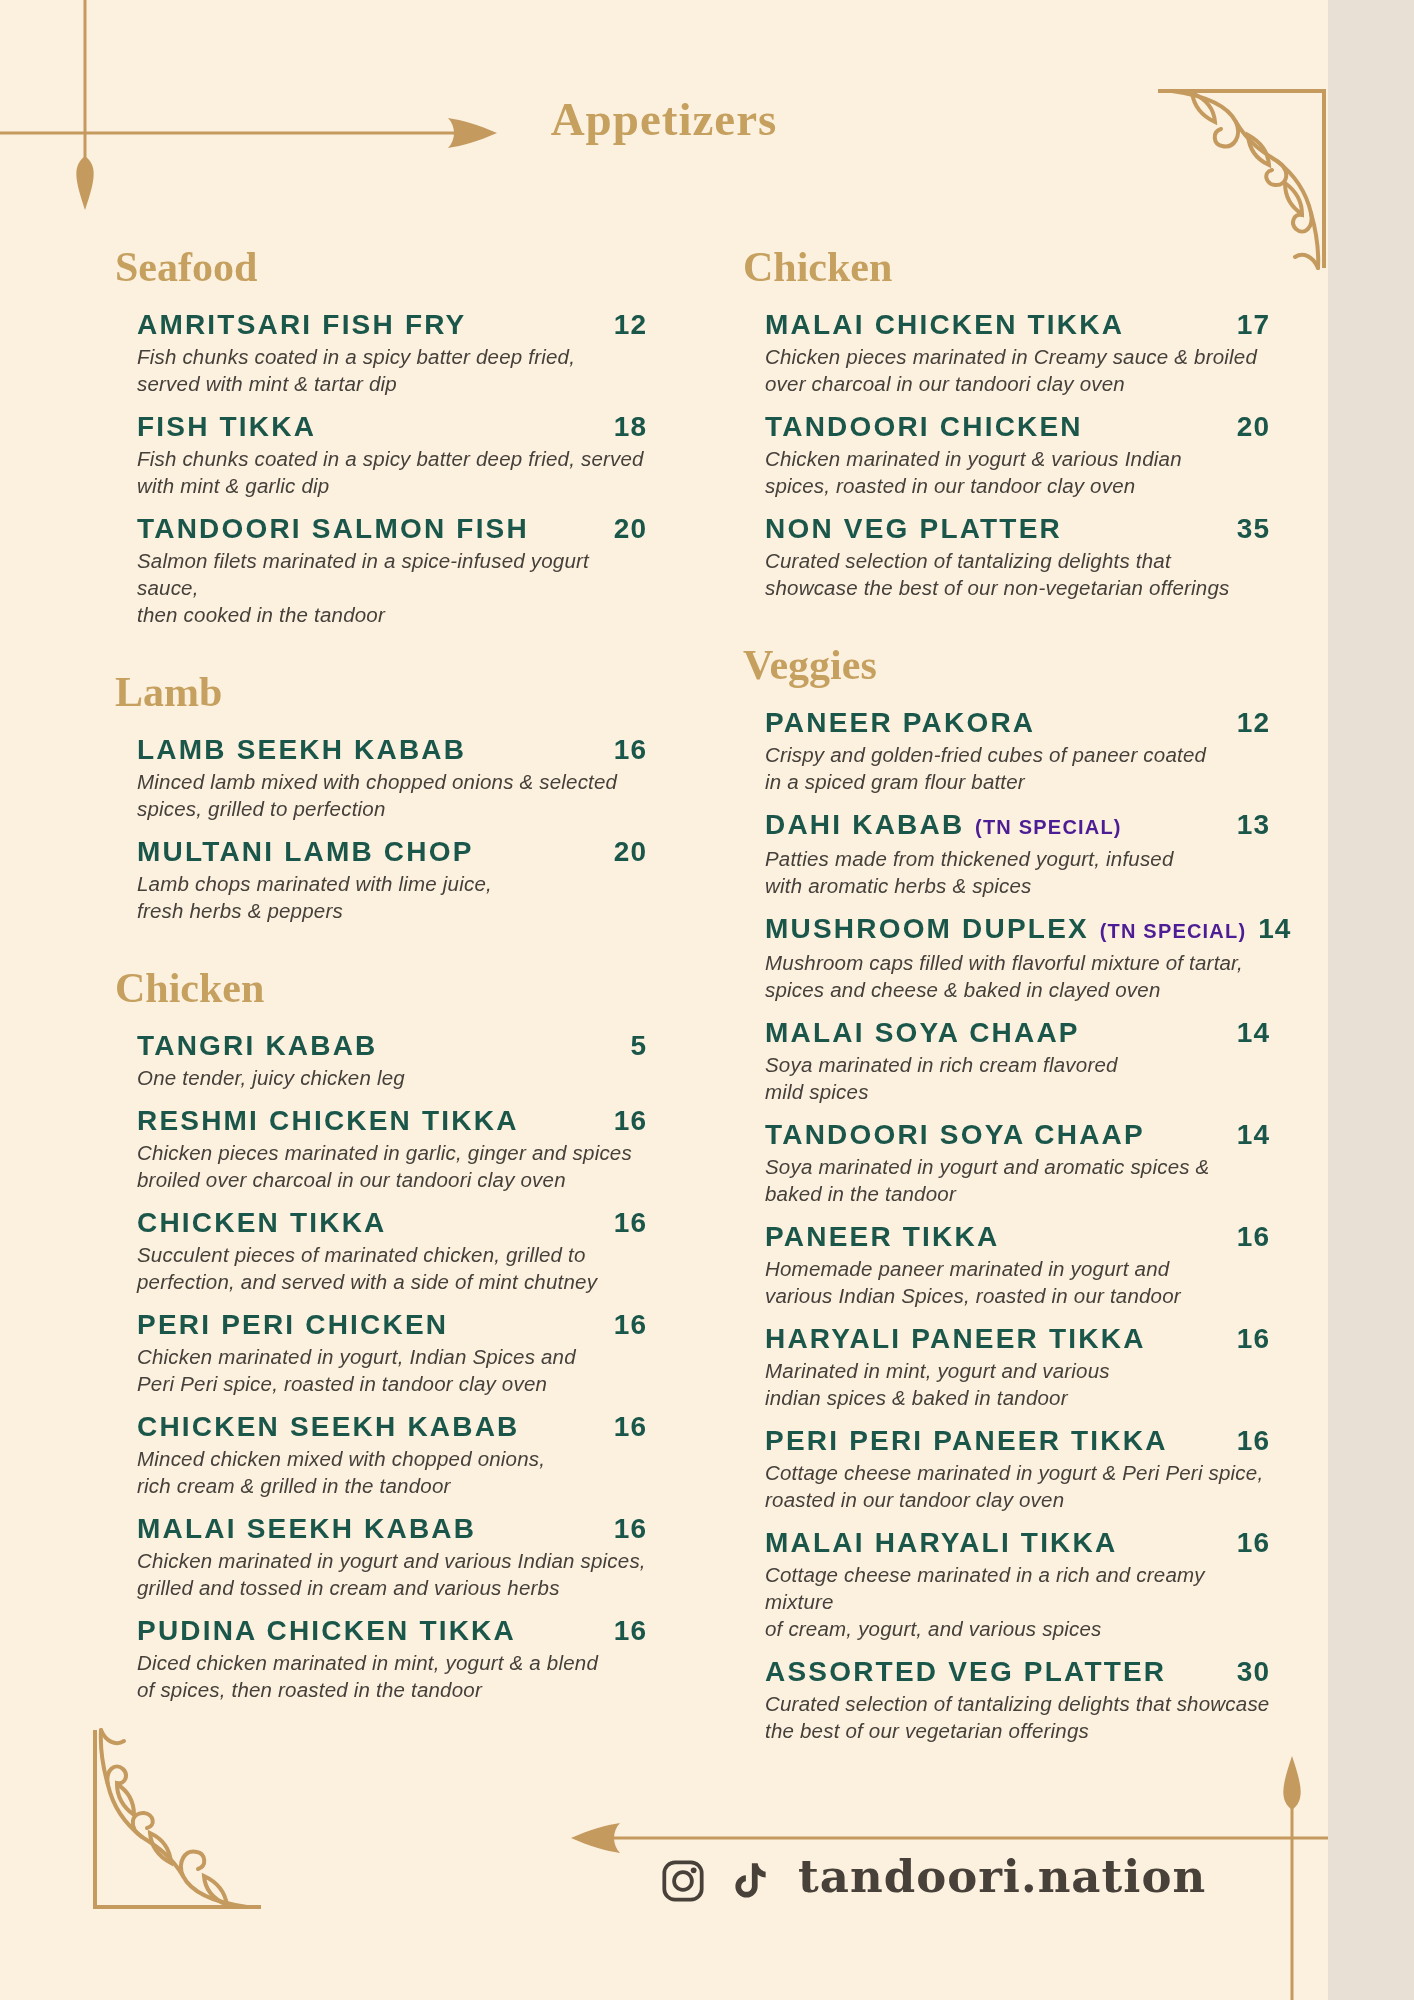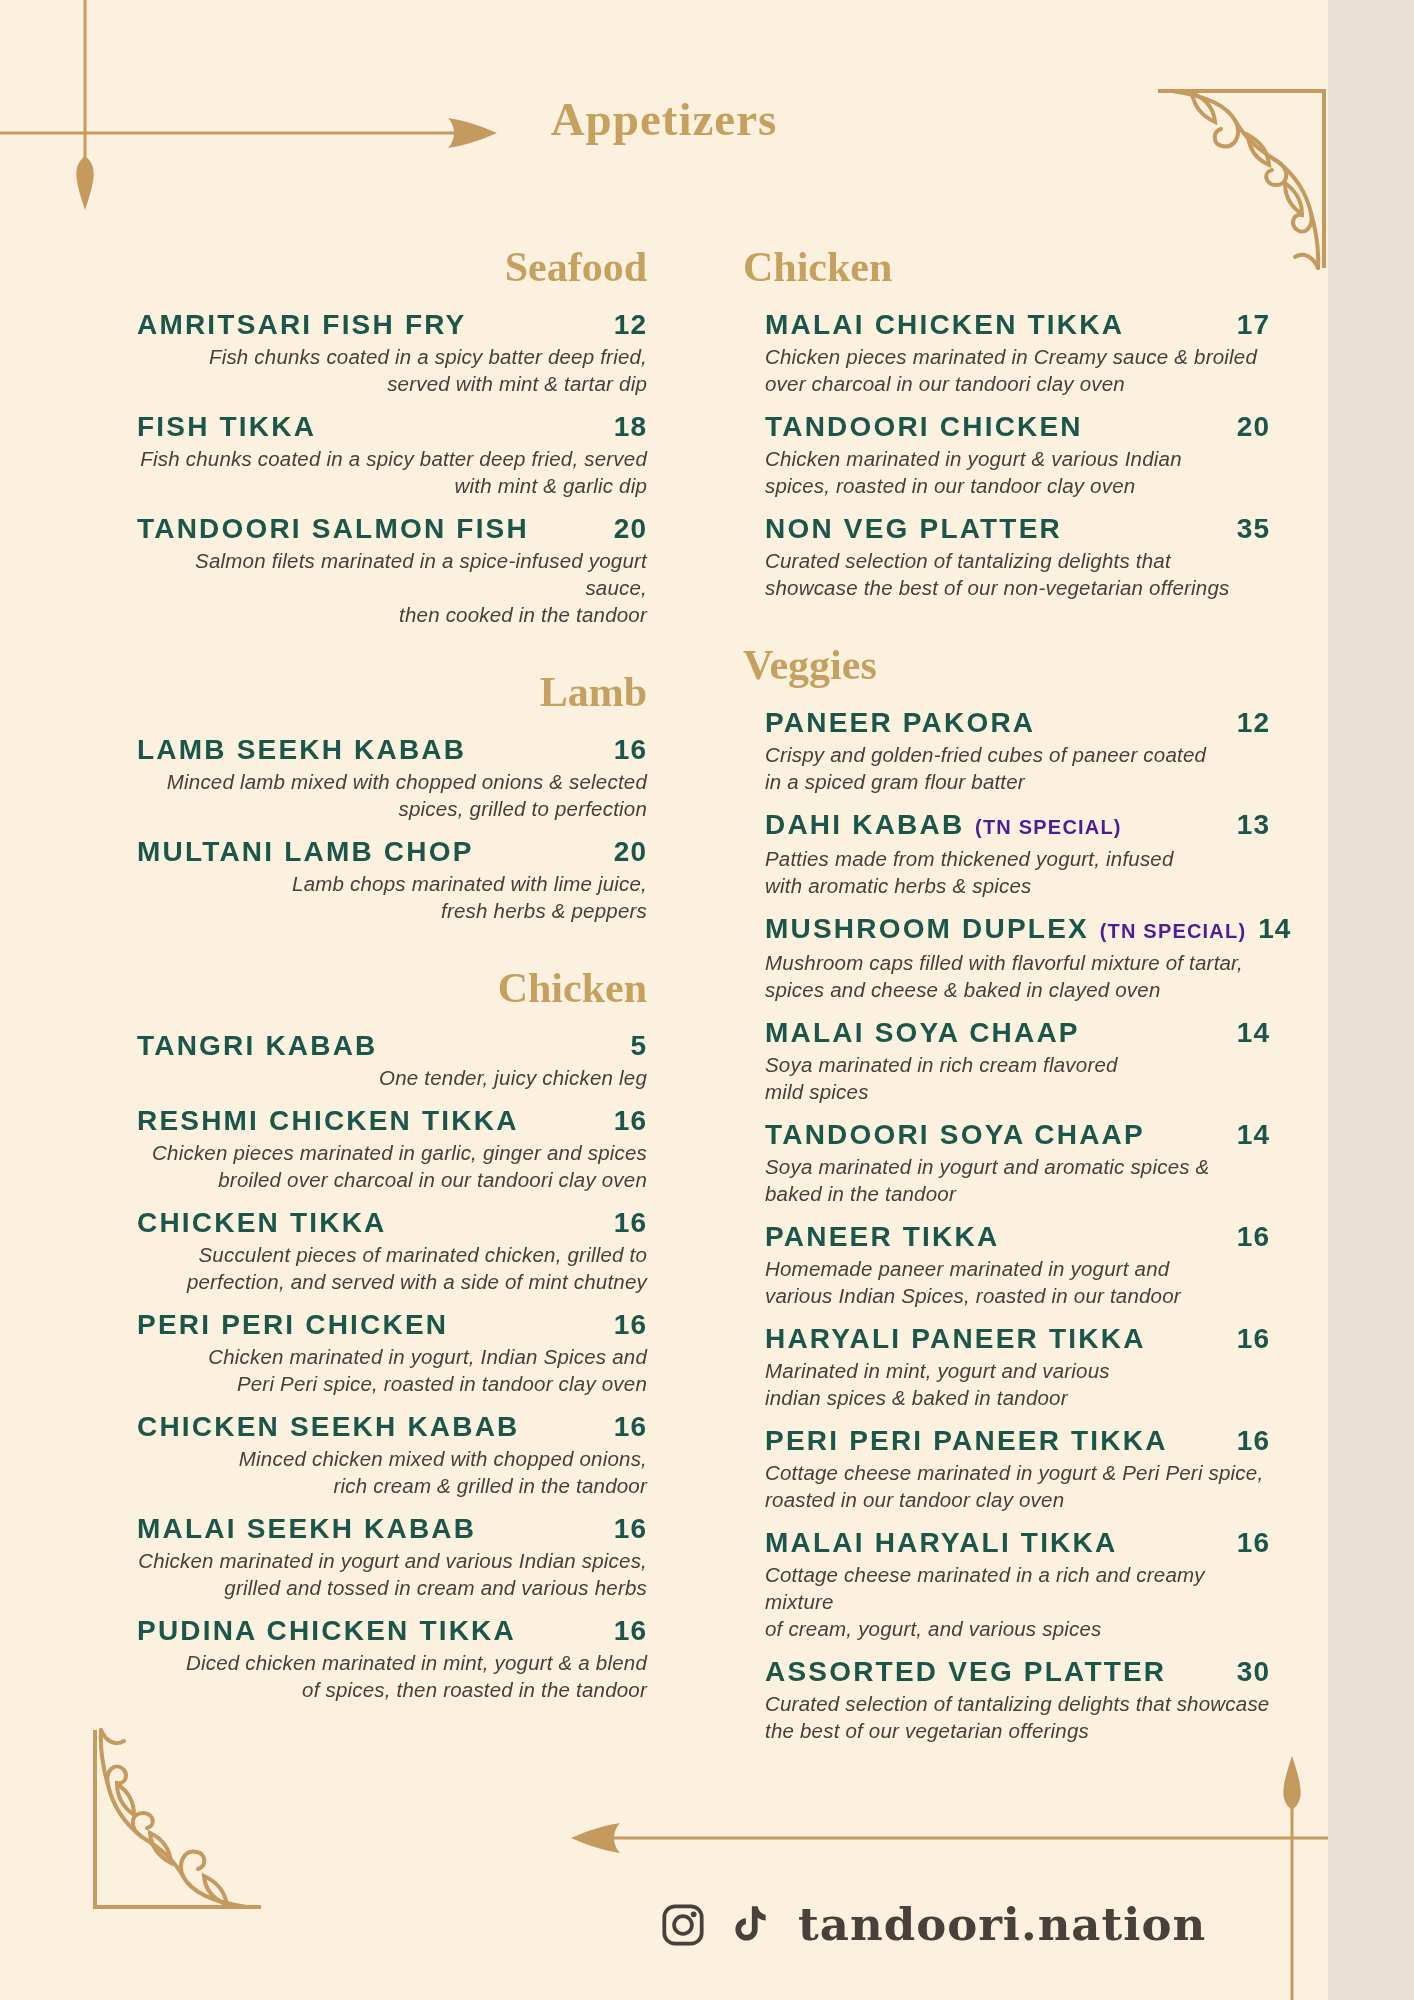--- a/index.html
+++ b/index.html
@@ -15,21 +15,21 @@
   
   .page-title{
     position:absolute;left:0;top:92px;width:100%;
     text-align:center;
     font-family:"Liberation Serif",serif;
     font-size:47px;font-weight:600;
     color:#c5a05f;letter-spacing:1px;
   }
   
   .menu-column{position:absolute;top:243px;}
-  .menu-column.col-0{left:115px;width:532px;text-align:right;}
+  .menu-column.col-0{left:115px;width:532px;}
   .menu-column.col-1{left:743px;width:527px;}
   .menu-section + .menu-section{margin-top:40px;}
   .section-title{
     font-family:"Liberation Serif",serif;
     font-size:42px;line-height:48px;font-weight:600;
     color:#c5a05f;margin:0 0 16px 0;
   }
   .menu-item{padding-left:22px;margin-bottom:12px;}
   .item-top{display:flex;justify-content:space-between;align-items:baseline;}
   .item-name{
@@ -41,21 +41,21 @@
     font-size:28px;line-height:36px;font-weight:700;
     color:#1a574a;letter-spacing:1px;margin-left:12px;
   }
   .item-desc-line{
     font-style:italic;font-size:20.5px;line-height:27px;
     color:#45403a;letter-spacing:.2px;
   }
   
   .footer-brand{
     position:absolute;left:660px;top:1850px;height:54px;
-    display:flex;align-items:center;gap:26px;margin-top:48px;
+    display:flex;align-items:flex-end;gap:26px;
   }
   .footer-brand svg{display:block;}
   .social-handle{
     font-family:"DejaVu Serif",serif;
     font-size:45px;font-weight:700;
     color:#474139;letter-spacing:1px;
     line-height:54px;
   }
 </style>
 </head>

